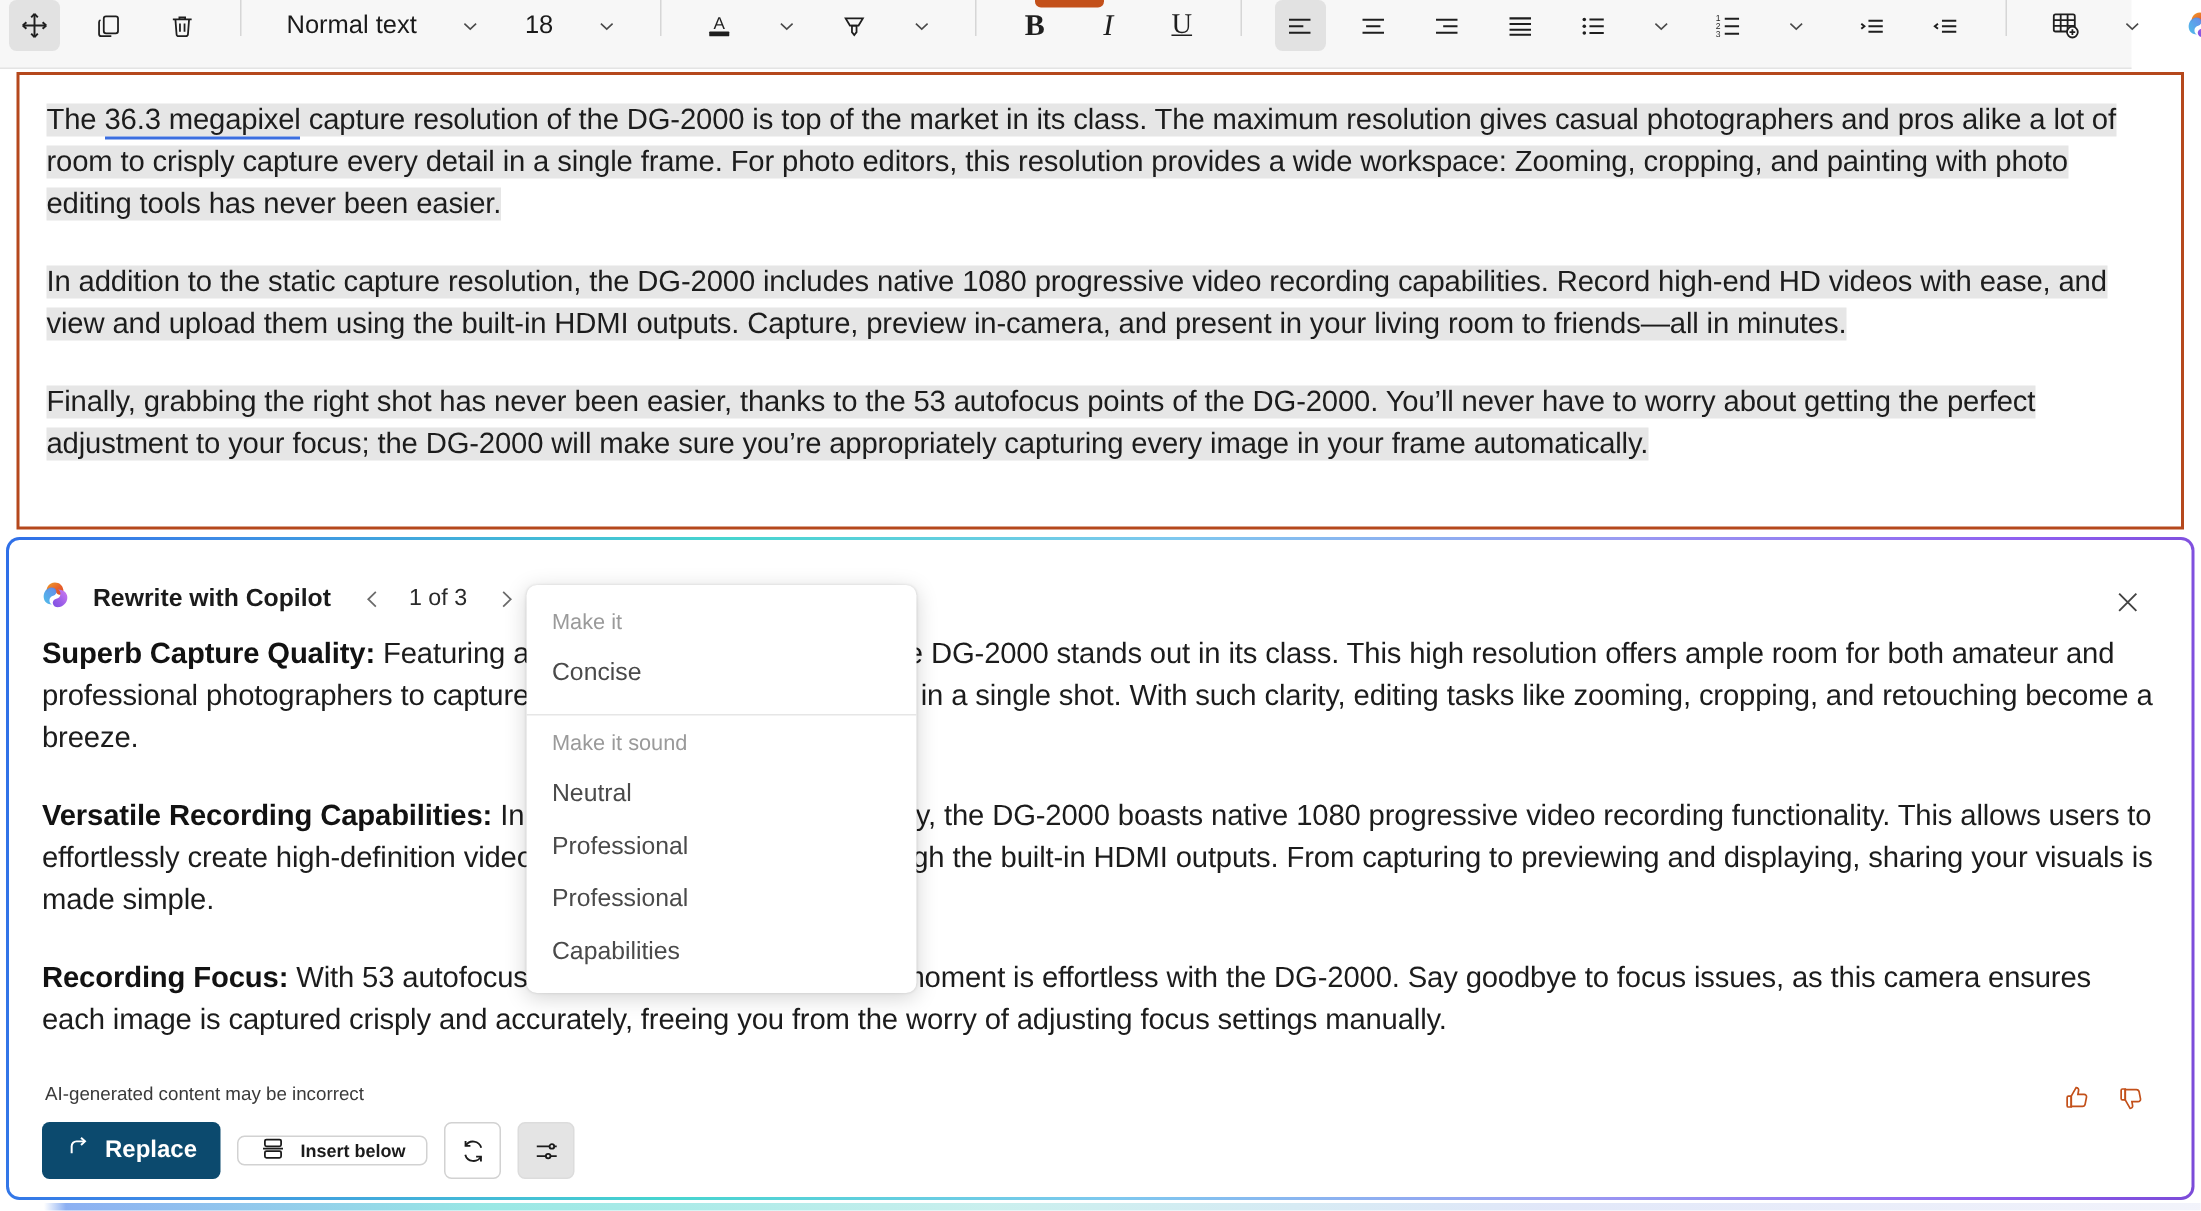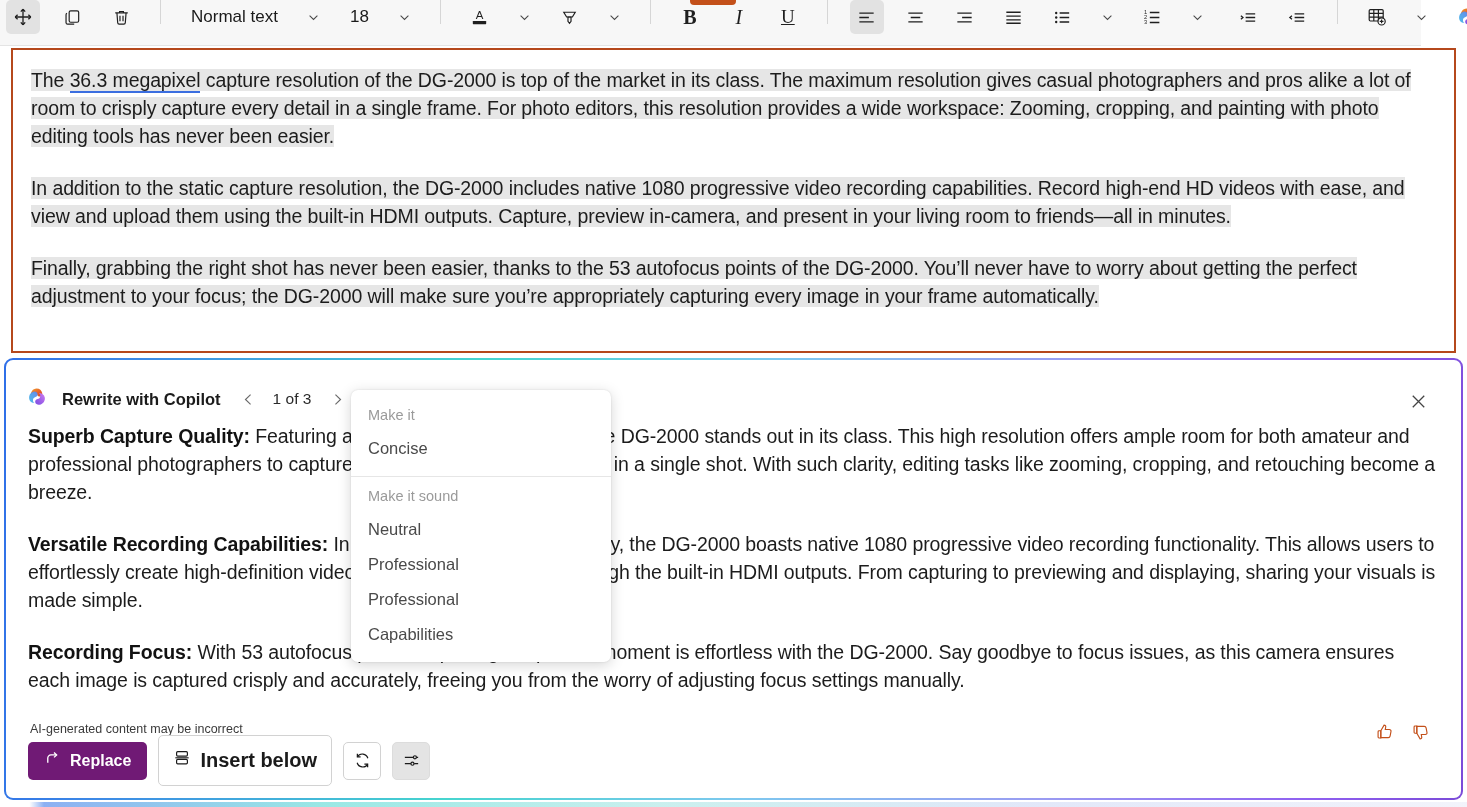--- a/index.html
+++ b/index.html
@@ -184,39 +184,39 @@
   }
 
   .cp-actions {
     position: absolute;
     left: 22px; bottom: 12px;
     display: flex;
     align-items: center;
     gap: 11px;
   }
   .btn-primary {
-    background: #701a75;
+    background: #0c4a6e;
     color: #ffffff;
     font-size: 16px;
     font-weight: bold;
     border: none;
     border-radius: 5px;
     height: 38px;
     padding: 0 16px;
     display: flex; align-items: center; gap: 9px;
     cursor: pointer;
   }
   .btn-secondary {
     background: #ffffff;
     color: #1b1b1b;
-    font-size: 20px;
+    font-size: 12px;
     font-weight: bold;
     border: 1px solid #d2d2d2;
     border-radius: 5px;
-    height: 51px;
+    height: 20px;
     padding: 0 14px;
     display: flex; align-items: center; gap: 9px;
     cursor: pointer;
     justify-content: flex-end;
   }
   .btn-icon {
     background: #ffffff;
     border: 1px solid #d2d2d2;
     border-radius: 5px;
     width: 38px; height: 38px;

